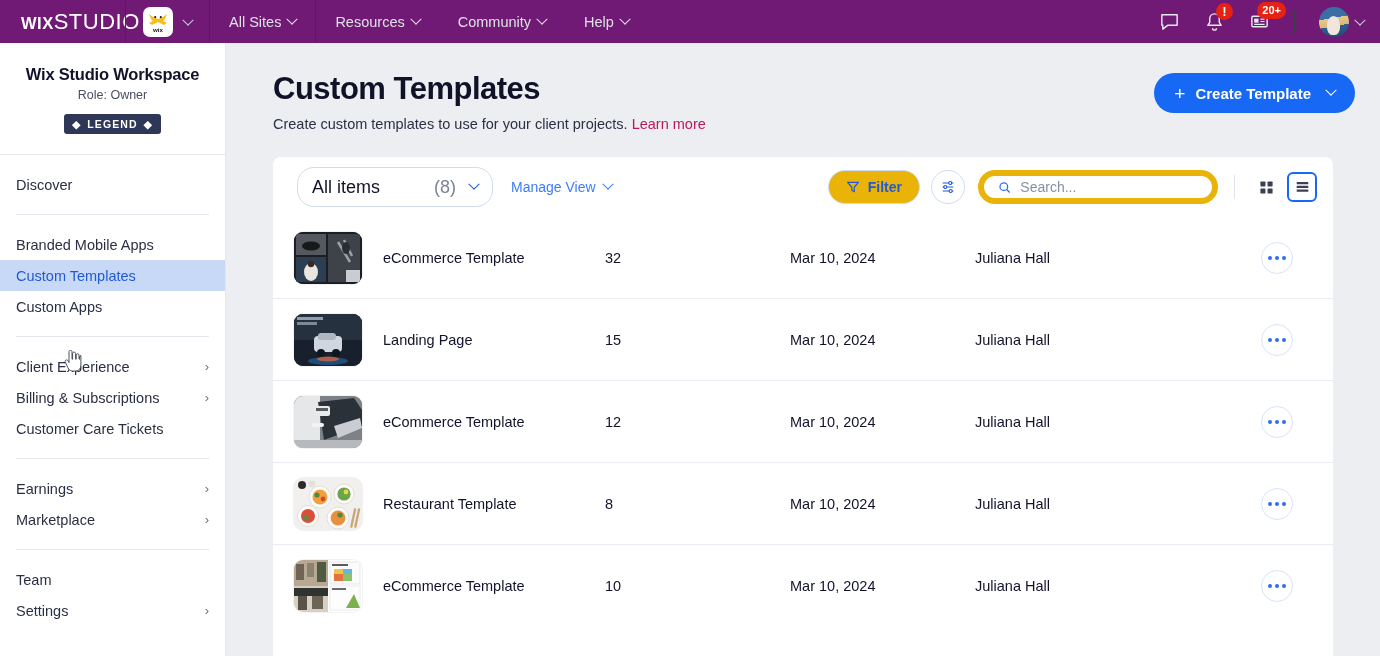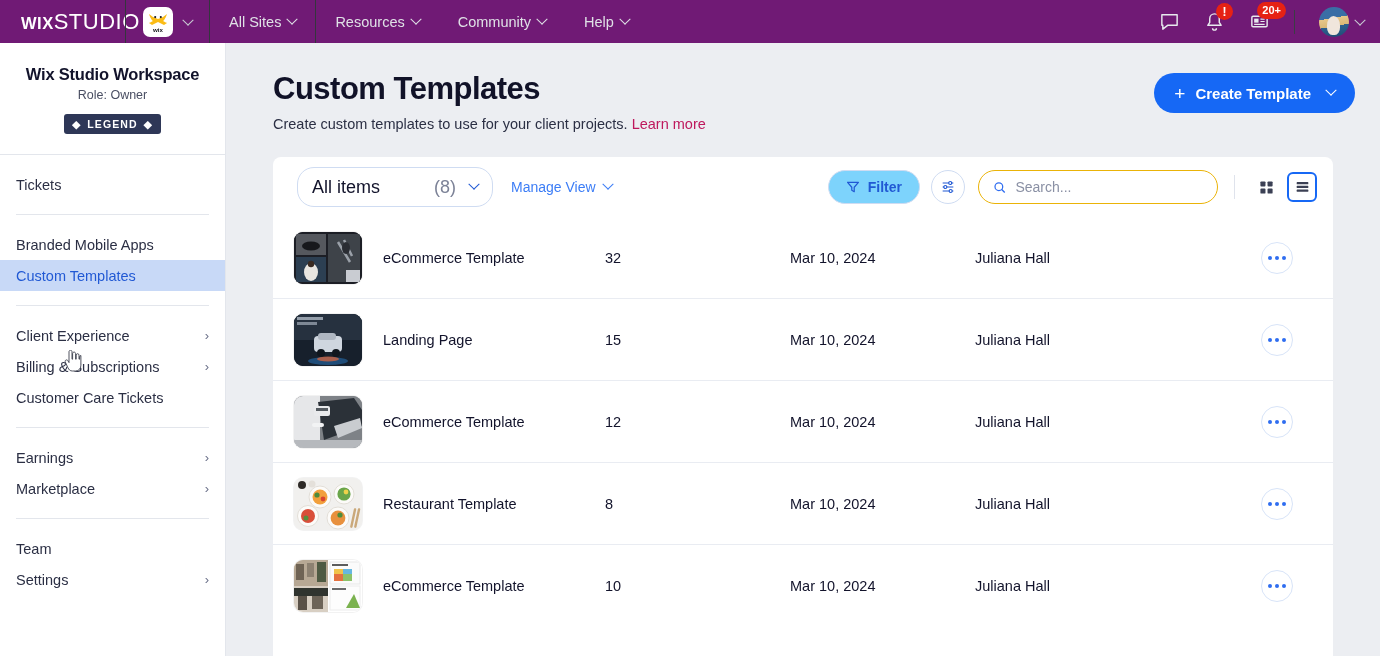--- a/index.html
+++ b/index.html
@@ -115,31 +115,31 @@
     color: #12132b; cursor: pointer; justify-content: space-between; background:#fff;text-align:right;
   }
   .pill-select .cnt { color: #7c8297; margin-right: 6px; }
   .pill-select .rgt { display:flex; align-items:center; gap:8px;}
   .manage-view {
     margin-left: 18px; font-size: 14px; color: #3c7df6; cursor: pointer;
     display: flex; align-items: center; gap: 8px;
   }
   .tb-grow { flex: 1; }
   .filter-btn {
-    height: 34px; border: 1px solid #cfdcf2; border-radius: 17px; background:#7dd3fc;
+    height: 34px; border: 1px solid #cfdcf2; border-radius: 17px; background:#eab308;
     display: flex; align-items: center; gap: 8px; padding: 0 17px;
     color: #2159d4; font-size: 14px; font-weight: bold; cursor: pointer; font-family:inherit;
   }
   .icon-round {
     width: 34px; height: 34px; border-radius: 50%; border: 1px solid #cfdcf2;
     display: flex; align-items: center; justify-content: center; cursor: pointer;
     margin-left: 11px; background:#fff;
   }
   .search-box {
-    margin-left: 13px; height: 34px; width: 240px; border: 1px solid #eab308;
+    margin-left: 13px; height: 34px; width: 240px; border: 6px solid #eab308;
     border-radius: 17px; display: flex; align-items: center; gap: 9px; padding: 0 14px;
     background:#fff;
   }
   .search-box input {
     border: none; outline: none; font-size: 14px; color: #12132b;
     font-family: inherit; width: 100%; background: transparent;
   }
   .search-box input::placeholder { color: #8a90a4; }
   .tb-vsep { width: 1px; height: 24px; background: #dfe3ec; margin: 0 16px; }
   .view-toggle { display: flex; gap: 6px; }
@@ -263,31 +263,34 @@
       <span>◆</span>
       <span>LEGEND</span>
       <span>◆</span>
     </div>
   </div>
   <div class="ws-head-rule"></div>
 
   <div class="nav">
     <div class="nav-group">
       <div class="nav-item">
-        <span>Tickets</span>
+        <span>Discover</span>
       </div>
     </div>
     <div class="nav-rule"></div>
 
     <div class="nav-group">
       <div class="nav-item">
         <span>Branded Mobile Apps</span>
       </div>
       <div class="nav-item active">
         <span>Custom Templates</span>
+      </div>
+      <div class="nav-item">
+        <span>Custom Apps</span>
       </div>
     </div>
     <div class="nav-rule"></div>
 
     <div class="nav-group">
       <div class="nav-item">
         <span>Client Experience</span>
         <span class="arr">›</span>
       </div>
       <div class="nav-item">

